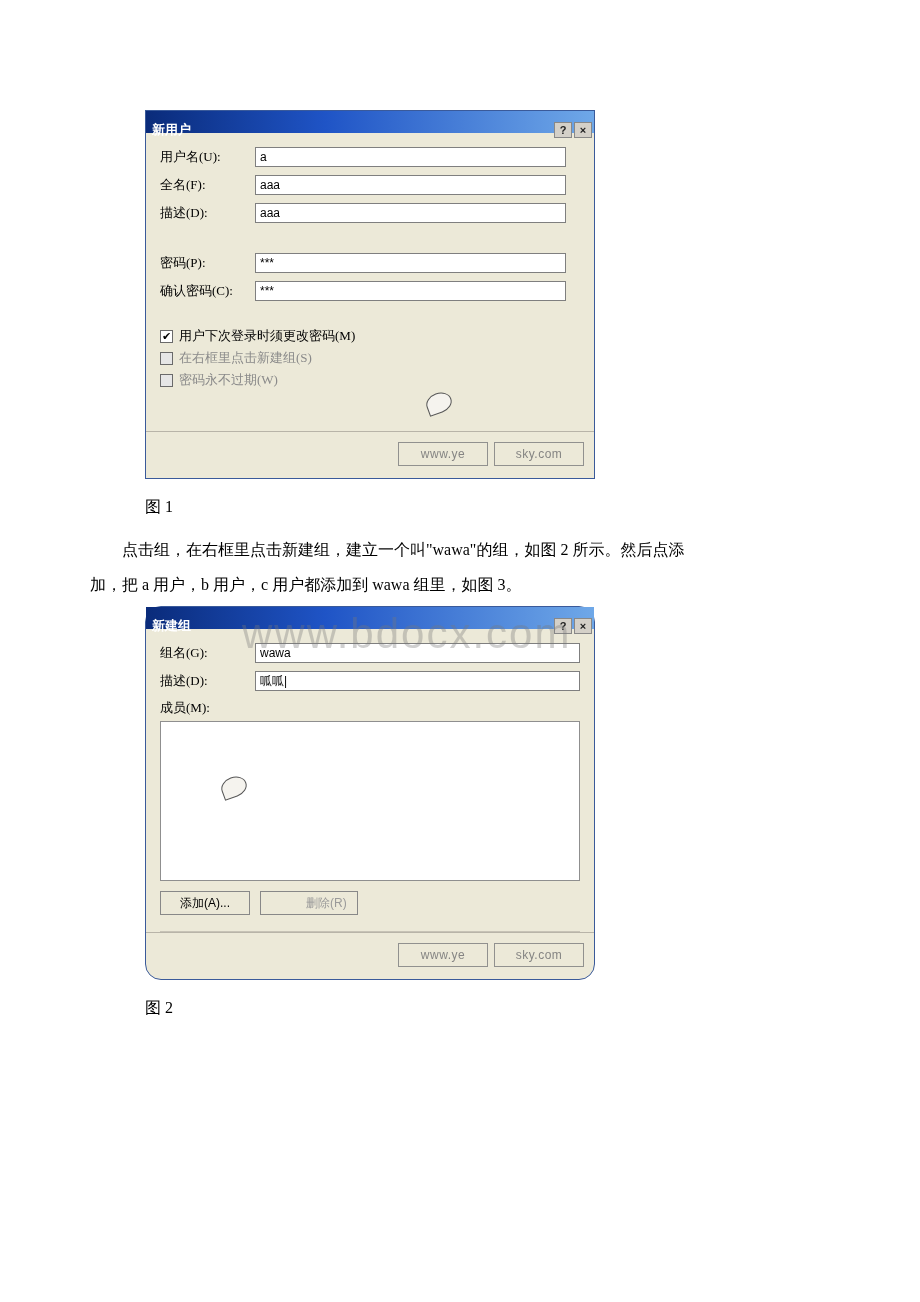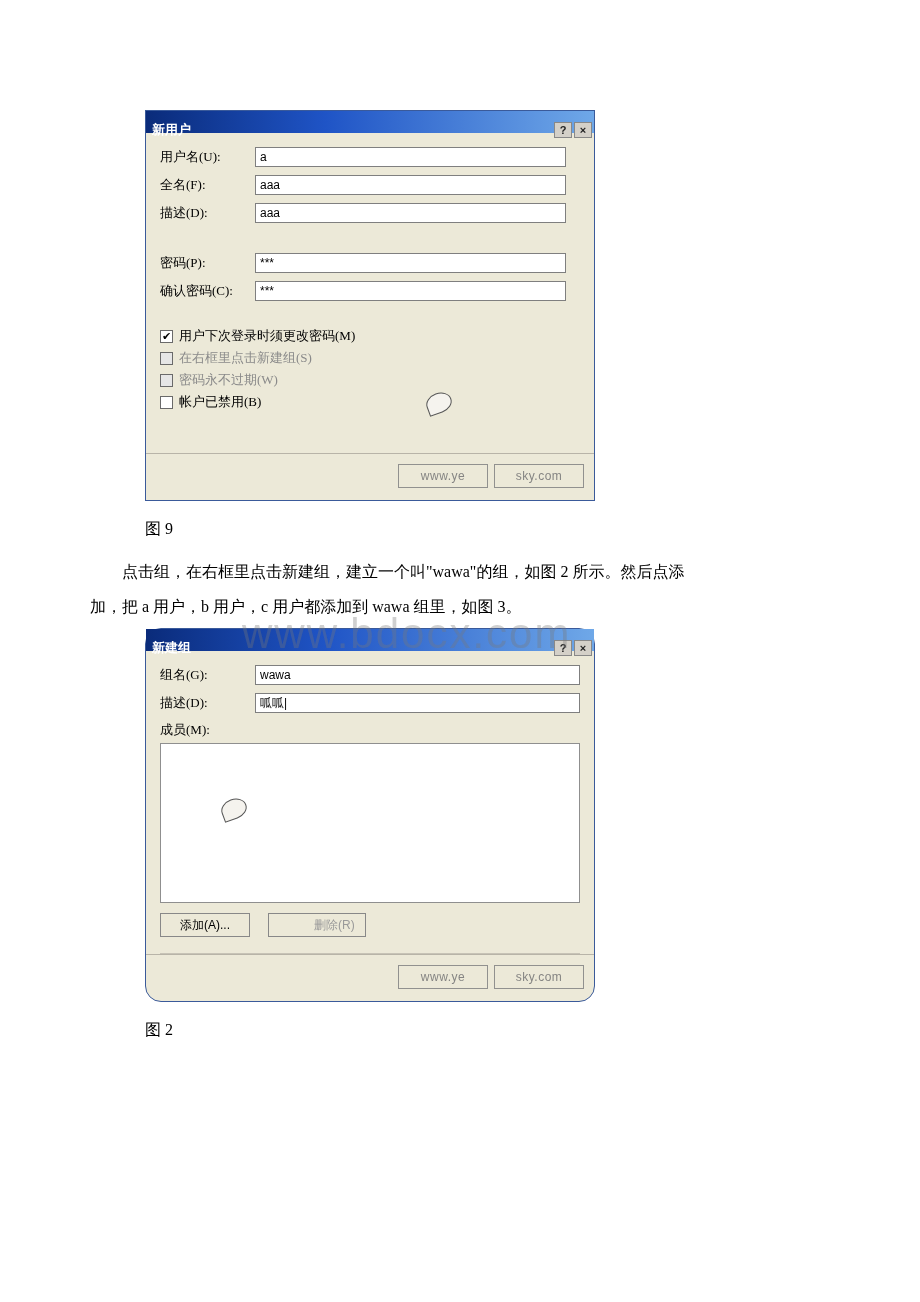--- a/index.html
+++ b/index.html
@@ -141,21 +141,21 @@
       pointer-events: none;
     }
     .members-box {
       border: 1px solid #8f8f8f;
       background: #fff;
       height: 160px;
       margin: 4px 0 10px 0;
       position: relative;
     }
     .btn-row {
-      display: flex; gap: 18px;
+      display: flex; gap: 10px;
       margin-bottom: 12px;
     }
     .dlg2-body { padding: 14px 14px 4px 14px; position: relative; }
     .hr { height:1px; background:#c7c3b6; margin: 0 14px 0 14px; }
   </style>
 </head>
 <body>
 
 <div class="page">
 
@@ -195,36 +195,32 @@
         <span>用户下次登录时须更改密码(M)</span>
       </div>
       <div class="check-row check-disabled">
         <span class="check-box"></span>
         <span>在右框里点击新建组(S)</span>
       </div>
       <div class="check-row check-disabled">
         <span class="check-box"></span>
         <span>密码永不过期(W)</span>
       </div>
-      <div class="check-row">
-        <span class="check-box"></span>
-        <span>帐户已禁用(B)</span>
-      </div>
       <div class="cursor-art" style="left:280px; top:260px;"></div>
       <div style="height:28px;"></div>
     </div>
     <div class="dlg-footer">
       <div class="watermark-btns">
         <button class="win-btn">www.ye</button>
         <button class="win-btn">sky.com</button>
       </div>
     </div>
   </div>
 
-  <div class="caption">图 9</div>
+  <div class="caption">图 1</div>
 
   <p class="para">点击组，在右框里点击新建组，建立一个叫"wawa"的组，如图 2 所示。然后点添</p>
   <p class="para para-noindent">加，把 a 用户，b 用户，c 用户都添加到 wawa 组里，如图 3。</p>
 
   <div class="dialog" style="margin-top:4px;border-radius:16px;">
     <div class="titlebar">
       <span class="titlebar-title">新建组</span>
       <div class="titlebar-btns">
         <div class="titlebar-btn">?</div>
         <div class="titlebar-btn">×</div>

